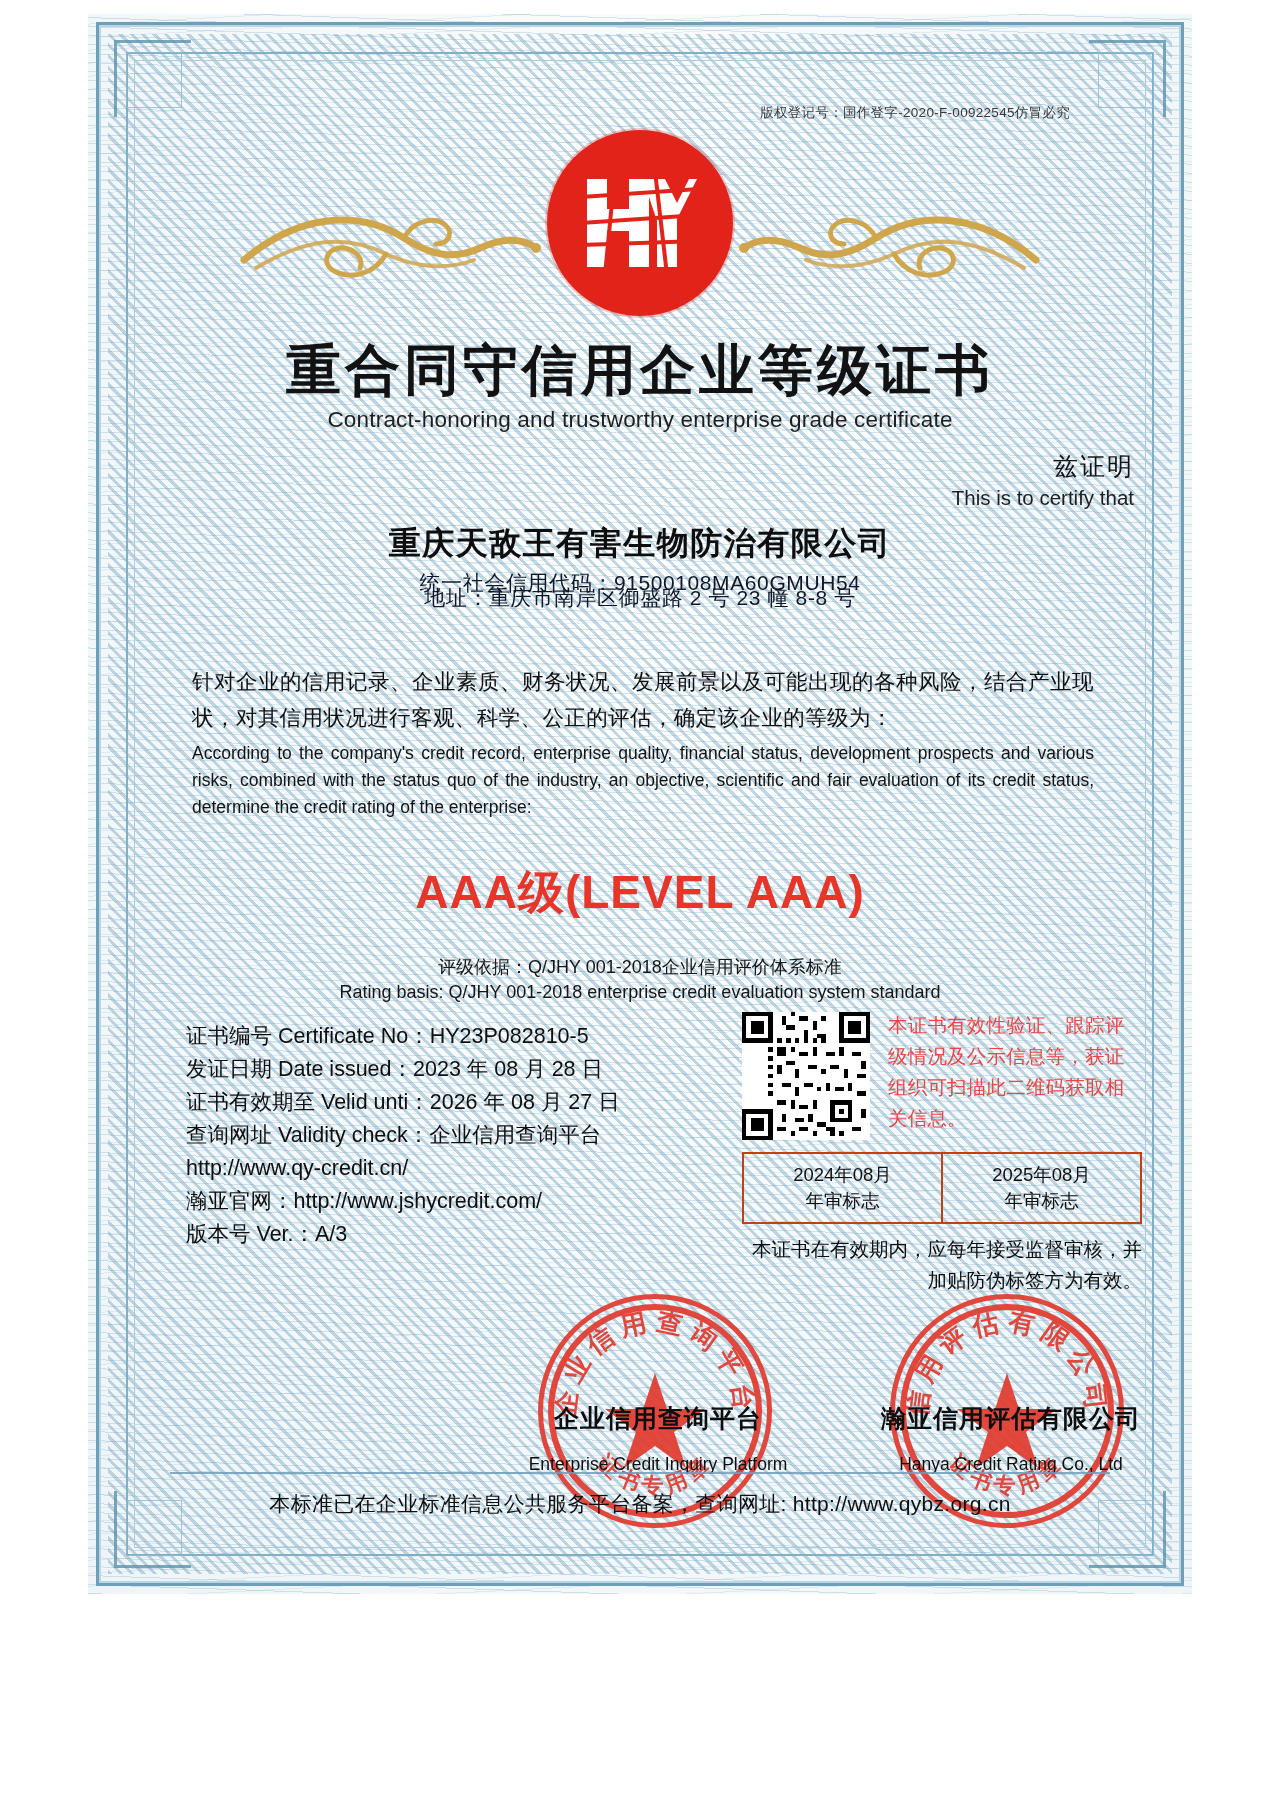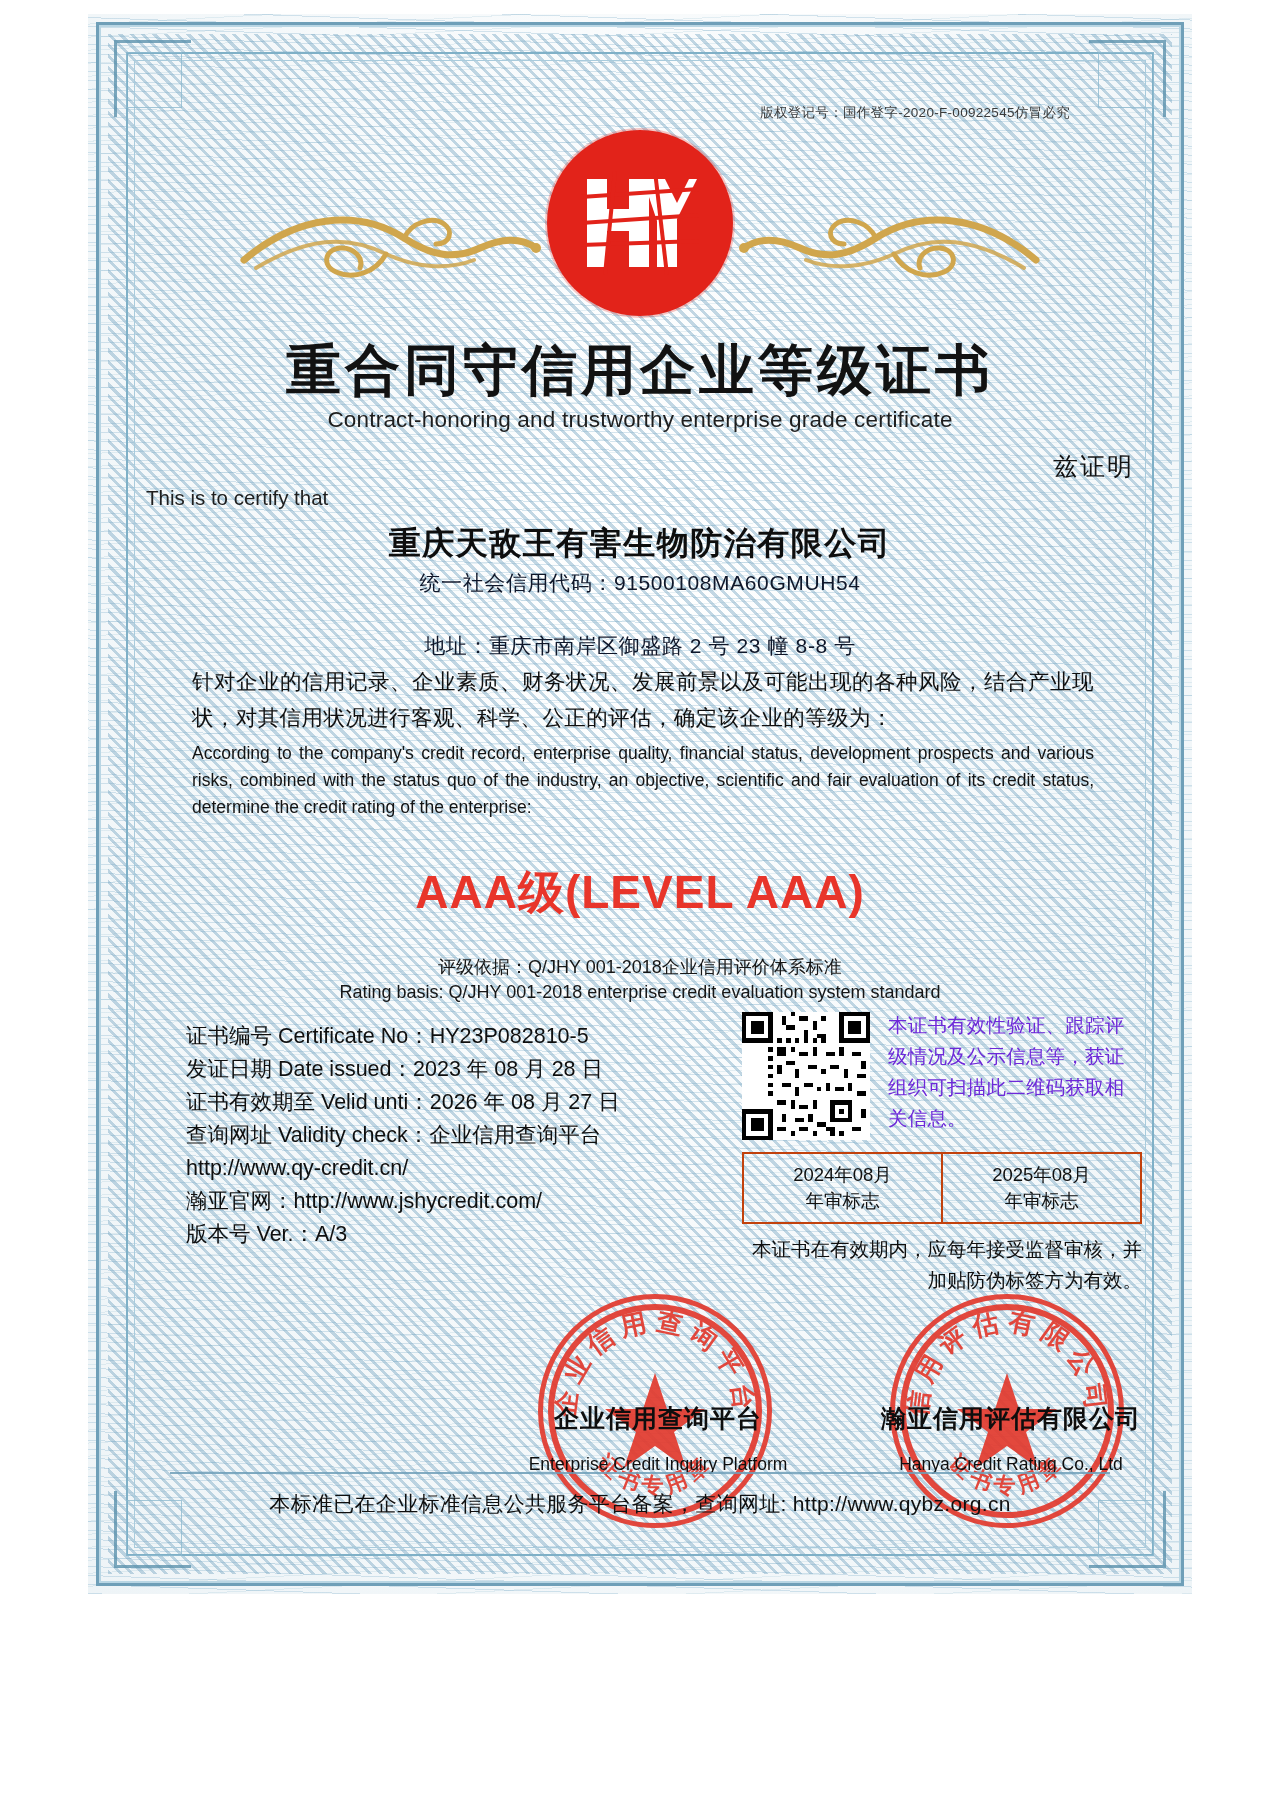--- a/index.html
+++ b/index.html
@@ -174,21 +174,21 @@
     left: 0; right: 0;
     text-align: right;
     font-size: 25px;
     color: #121212;
     letter-spacing: 2px;
   }
   .certify-en {
     position: absolute;
     top: 414px;
     left: 0; right: 0;
-    text-align: left;
+    text-align: right;
     font-size: 20.5px;
     color: #1e1e1e;
   }
 
   .company {
     position: absolute;
     top: 450px;
     left: 0; right: 0;
     text-align: center;
     font-size: 32px;
@@ -198,21 +198,21 @@
   }
   .credit-code, .address {
     position: absolute;
     left: 0; right: 0;
     text-align: center;
     font-size: 21px;
     color: #0f172a;
     letter-spacing: .6px;
   }
   .credit-code { top: 497px; }
-  .address { top: 560px; }
+  .address { top: 512px; }
 
   .para {
     position: absolute;
     left: 46px;
     right: 40px;
     top: 592px;
   }
   .para .cn {
     font-size: 21.5px;
     line-height: 36px;
@@ -270,21 +270,21 @@
   }
   .qr svg { display:block; width: 100%; height: 100%; }
 
   .qr-note {
     position: absolute;
     left: 742px;
     top: 938px;
     width: 250px;
     font-size: 19.5px;
     line-height: 31px;
-    color: #6d28d9;
+    color: #ef4444;
     letter-spacing: .2px;
   }
 
   .stamps-year {
     position: absolute;
     left: 596px;
     top: 1080px;
     width: 400px;
     display: flex;
     gap: 0;

